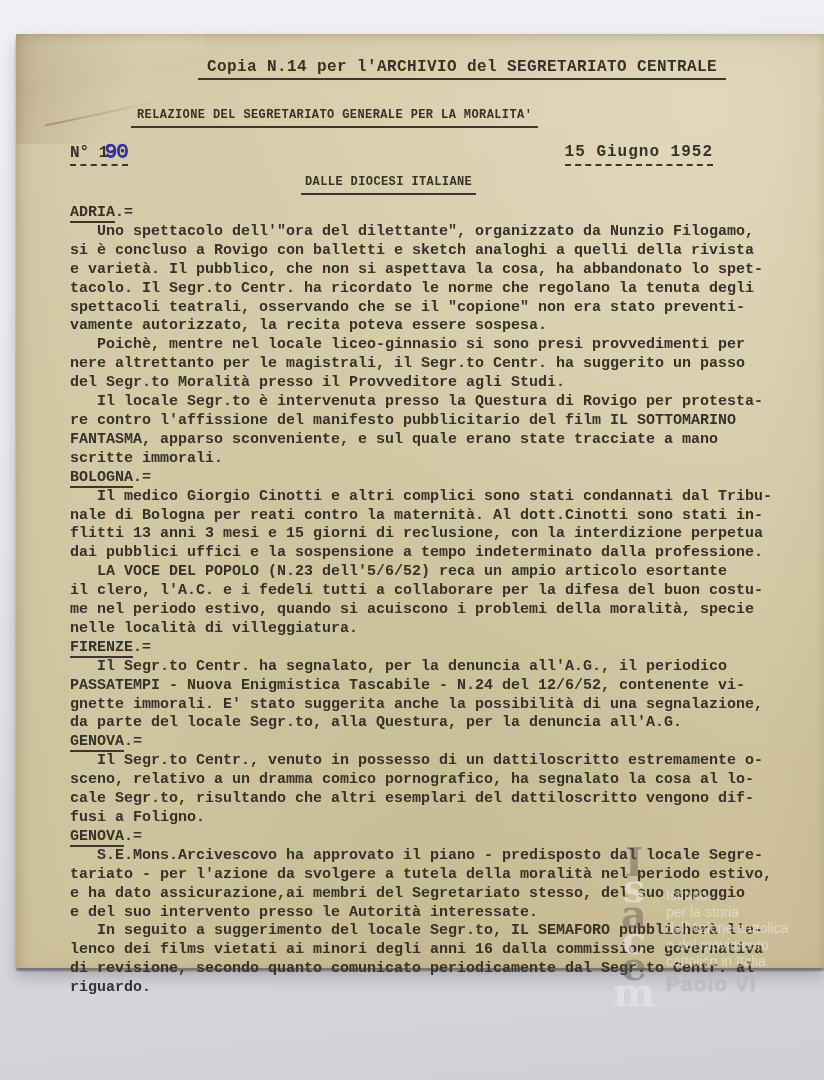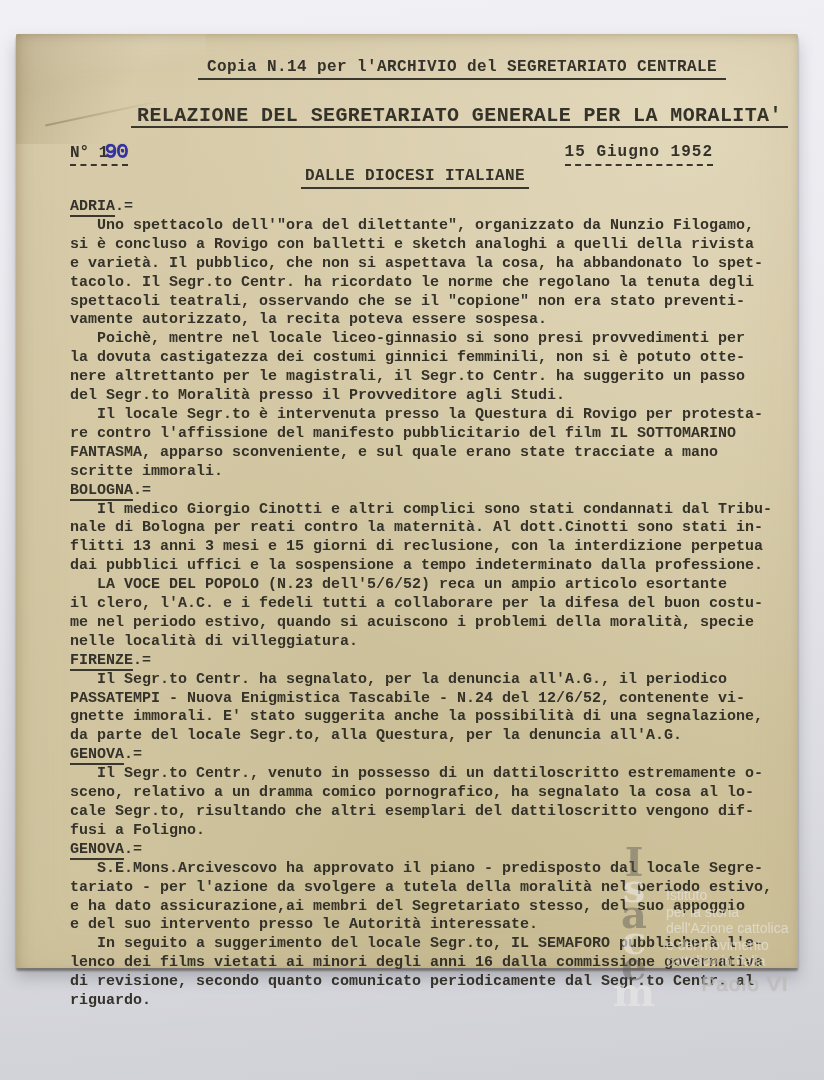--- a/index.html
+++ b/index.html
@@ -9,20 +9,21 @@
     font-family:"Liberation Mono", monospace;
   }
   .paper{
     position:absolute;left:16px;top:34px;width:782px;height:934px;
     background:
       radial-gradient(ellipse at 85% 8%, rgba(255,248,230,0.30), rgba(255,248,230,0) 55%),
       radial-gradient(ellipse at 50% 98%, rgba(170,160,110,0.18), rgba(170,160,110,0) 60%),
       linear-gradient(160deg,#d8ccab 0%,#d4c8a5 38%,#d0c49f 72%,#ccbf97 100%);
     box-shadow:0 3px 2px rgba(60,55,45,0.50), 0 9px 16px rgba(60,60,72,0.28), inset 0 0 60px rgba(150,132,95,0.12);
     border-radius:2px;
+    padding-left:26px;
   }
   .fold{
     position:absolute;left:0;top:0;width:190px;height:110px;pointer-events:none;
     background:
       linear-gradient(115deg, rgba(150,130,92,0.38) 0%, rgba(150,130,92,0.18) 26%, rgba(150,130,92,0) 58%),
       linear-gradient(170deg, rgba(255,250,238,0.28) 0%, rgba(255,250,238,0) 40%);
   }
   .crease{
     position:absolute;left:28px;top:78px;width:120px;height:2px;pointer-events:none;
     background:linear-gradient(90deg, rgba(120,100,65,0.45), rgba(120,100,65,0));
@@ -34,32 +35,32 @@
   }
   .content{
     position:absolute;left:54px;top:0;width:698px;padding-top:24px;
     color:#35322a;font-weight:700;font-size:15px;
   }
   .copy-line{
     width:fit-content;margin-left:128px;font-size:16px;letter-spacing:0.4px;line-height:19px;
     border-bottom:2px solid #3a372e;padding:0 9px 1px 9px;white-space:pre;
   }
   .title-line{
-    width:fit-content;margin-left:61px;margin-top:26px;font-size:20px;letter-spacing:0.4px;line-height:19px;
+    width:fit-content;margin-left:61px;margin-top:26px;font-size:12px;letter-spacing:0.4px;line-height:19px;
     border-bottom:2px solid #3a372e;padding:0 6px 1px 6px;white-space:pre;
   }
   .num-date{display:flex;justify-content:space-between;margin-top:14px;line-height:20px;font-size:16px;}
   .doc-number{width:fit-content;border-bottom:2px dashed #3a372e;padding-bottom:1px;white-space:pre;}
   .num-blue{
     color:#32319e;font-size:21px;font-weight:400;margin-left:-4px;letter-spacing:-1px;
     text-shadow:0 0 1px #26268c, 0.5px 0.5px 0 #3c3bb0;
   }
   .doc-date{width:fit-content;margin-right:55px;border-bottom:2px dashed #3a372e;padding-bottom:1px;white-space:pre;letter-spacing:1px;}
   .subtitle-line{
-    width:fit-content;margin-left:231px;margin-top:1px;font-size:16px;letter-spacing:0.4px;line-height:19px;
+    width:fit-content;margin-left:231px;margin-top:7px;font-size:12px;letter-spacing:0.4px;line-height:19px;
     border-bottom:2px solid #3a372e;padding:0 4px 1px 4px;white-space:pre;
   }
   #sections{margin-top:9px;}
   .section{margin:0;}
   .sec-head{line-height:18.9px;white-space:pre;}
   .sec-name{border-bottom:2px solid #3a372e;padding-bottom:0px;}
   .para{margin:0;}
   .line{line-height:18.9px;white-space:pre;}
   .watermark{
     position:absolute;left:592px;top:815px;width:230px;height:210px;display:flex;pointer-events:none;z-index:5;
@@ -67,23 +68,22 @@
   .wm-logo{
     width:52px;display:flex;flex-direction:column;align-items:center;
     font-family:"DejaVu Serif", serif;font-weight:700;font-size:40px;line-height:26px;
   }
   .wm-logo span:nth-child(odd){color:rgba(90,88,84,0.45);}
   .wm-logo span:nth-child(even){color:rgba(235,233,228,0.60);}
   .wm-text{margin-left:6px;margin-top:38px;font-family:"Liberation Sans", sans-serif;}
   .wm-line{font-size:14px;line-height:16.5px;color:rgba(235,233,228,0.62);white-space:nowrap;}
   .wm-sig{
     font-size:21px;line-height:24px;margin-top:2px;color:rgba(220,218,212,0.50);
-    font-weight:400;letter-spacing:1px;white-space:nowrap;
+    font-weight:700;letter-spacing:1px;white-space:nowrap;
     text-shadow:0 0 1px rgba(120,118,112,0.5);
-    text-align:right;
   }
 </style>
 </head>
 <body>
 
 <div class="paper">
   <div class="fold"></div>
   <div class="crease"></div>
 
   <div class="content">
@@ -100,21 +100,20 @@
           <div class="para">
             <div class="line">   Uno spettacolo dell'"ora del dilettante", organizzato da Nunzio Filogamo,</div>
             <div class="line">si è concluso a Rovigo con balletti e sketch analoghi a quelli della rivista</div>
             <div class="line">e varietà. Il pubblico, che non si aspettava la cosa, ha abbandonato lo spet-</div>
             <div class="line">tacolo. Il Segr.to Centr. ha ricordato le norme che regolano la tenuta degli</div>
             <div class="line">spettacoli teatrali, osservando che se il "copione" non era stato preventi-</div>
             <div class="line">vamente autorizzato, la recita poteva essere sospesa.</div>
           </div>
           <div class="para">
             <div class="line">   Poichè, mentre nel locale liceo-ginnasio si sono presi provvedimenti per</div>
-            <div class="line">la dovuta castigatezza dei costumi ginnici femminili, non si è potuto otte-</div>
             <div class="line">nere altrettanto per le magistrali, il Segr.to Centr. ha suggerito un passo</div>
             <div class="line">del Segr.to Moralità presso il Provveditore agli Studi.</div>
           </div>
           <div class="para">
             <div class="line">   Il locale Segr.to è intervenuta presso la Questura di Rovigo per protesta-</div>
             <div class="line">re contro l'affissione del manifesto pubblicitario del film IL SOTTOMARINO</div>
             <div class="line">FANTASMA, apparso sconveniente, e sul quale erano state tracciate a mano</div>
             <div class="line">scritte immorali.</div>
           </div>
         </div>

